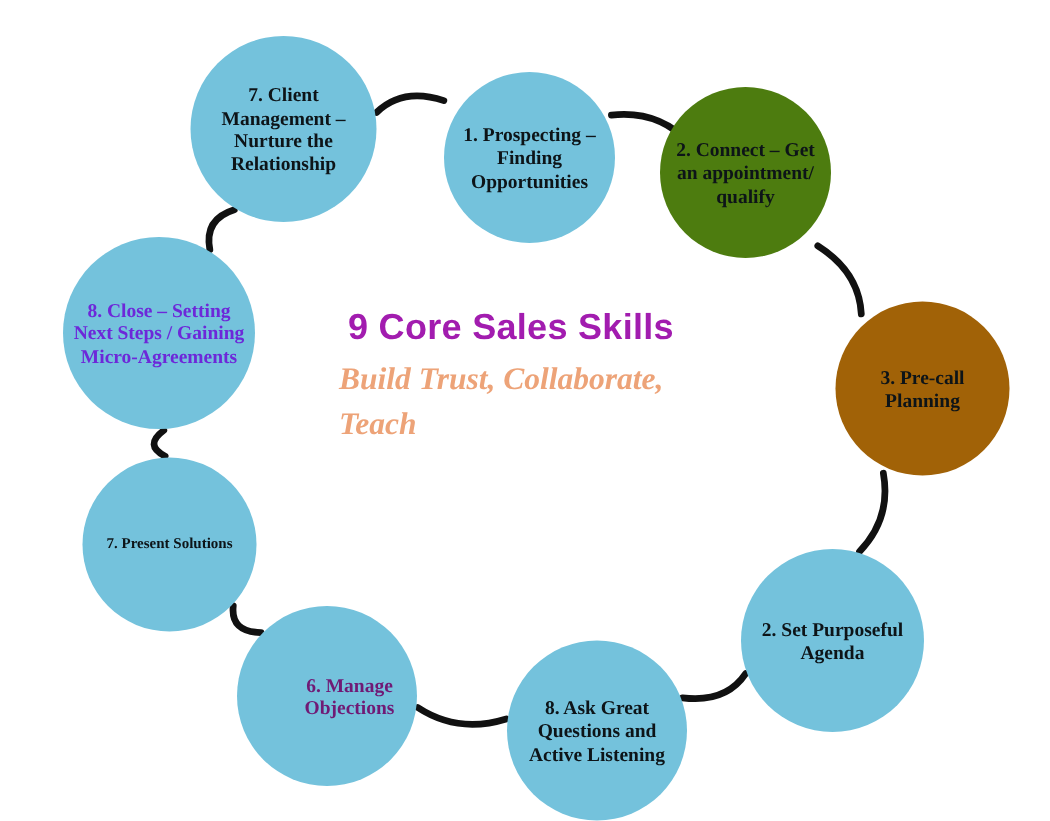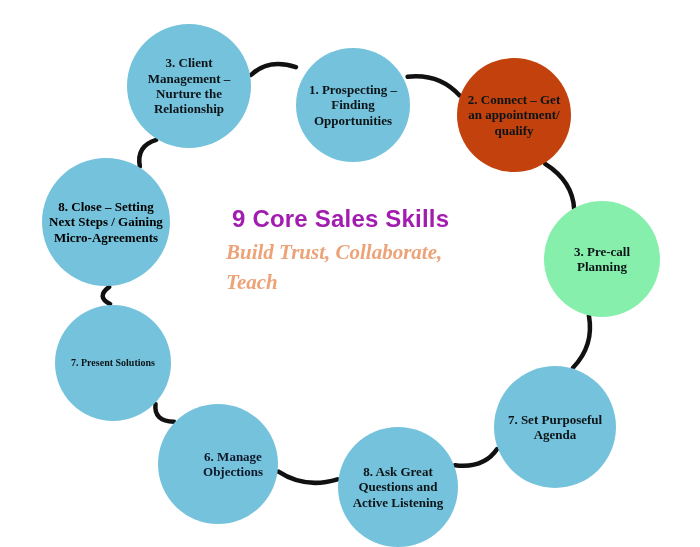--- a/index.html
+++ b/index.html
@@ -86,43 +86,43 @@
       <path d="M 174.0 421.7 Q 153.6 421.3 155.5 403.9" fill="none" stroke="#111111" stroke-width="4.5" stroke-linecap="round"></path>
       <path d="M 110.1 304.1 Q 95.7 296.9 109.2 286.9" fill="none" stroke="#111111" stroke-width="4.5" stroke-linecap="round"></path>
       <path d="M 139.9 166.5 Q 136.0 146.0 156.2 139.8" fill="none" stroke="#111111" stroke-width="4.5" stroke-linecap="round"></path>
       <path d="M 251.0 75.0 Q 268.5 58.0 295.9 67.1" fill="none" stroke="#111111" stroke-width="4.5" stroke-linecap="round"></path>
     </svg>
 
   <div id="nodes-layer">
       <div class="node" style="left: 296px; top: 0px; width: 114px; height: 114px; background: rgb(116, 194, 220); margin-top: 48px;">
         <span class="node-label" style="font-size: 13px; color: rgb(13, 20, 24);">1. Prospecting – Finding Opportunities</span>
       </div>
-      <div class="node" style="left: 457px; top: 58px; width: 114px; height: 114px; background: #c2410c;">
+      <div class="node" style="left: 440px; top: 58px; width: 114px; height: 114px; background: #4d7c0f;">
         <span class="node-label" style="font-size: 13px; color: rgb(13, 20, 24);">2. Connect – Get an appointment/ qualify</span>
       </div>
-      <div class="node" style="left: 544px; top: 201px; width: 116px; height: 116px; background: #86efac;">
+      <div class="node" style="left: 557px; top: 201px; width: 116px; height: 116px; background: #a16207;">
         <span class="node-label" style="font-size: 13px; color: rgb(13, 20, 24);">3. Pre-call Planning</span>
       </div>
       <div class="node" style="left: 494px; top: 366px; width: 122px; height: 122px; background: rgb(116, 194, 220);">
-        <span class="node-label" style="font-size: 13px; color: rgb(13, 20, 24);">7. Set Purposeful Agenda</span>
+        <span class="node-label" style="font-size: 13px; color: rgb(13, 20, 24);">2. Set Purposeful Agenda</span>
       </div>
       <div class="node" style="left: 338px; top: 427px; width: 120px; height: 120px; background: rgb(116, 194, 220);">
         <span class="node-label" style="font-size: 13px; color: rgb(13, 20, 24);">8. Ask Great Questions and Active Listening</span>
       </div>
       <div class="node" style="left: 158px; top: 404px; width: 120px; height: 120px; background: rgb(116, 194, 220);">
-        <span class="node-label" style="font-size: 13px; color: #0f172a; padding-left: 36px;">6. Manage Objections</span>
+        <span class="node-label" style="font-size: 13px; color: #701a75; padding-left: 36px;">6. Manage Objections</span>
       </div>
       <div class="node" style="left: 55px; top: 305px; width: 116px; height: 116px; background: rgb(116, 194, 220);">
         <span class="node-label" style="font-size: 10px; color: rgb(13, 20, 24);">7. Present Solutions</span>
       </div>
       <div class="node" style="left: 42px; top: 158px; width: 128px; height: 128px; background: rgb(116, 194, 220);">
-        <span class="node-label" style="font-size: 13px; color: #000000;">8. Close – Setting Next Steps / Gaining Micro-Agreements</span>
+        <span class="node-label" style="font-size: 13px; color: #6d28d9;">8. Close – Setting Next Steps / Gaining Micro-Agreements</span>
       </div>
       <div class="node" style="left: 127px; top: 24px; width: 124px; height: 124px; background: rgb(116, 194, 220);">
-        <span class="node-label" style="font-size: 13px; color: rgb(13, 20, 24);">3. Client Management – Nurture the Relationship</span>
+        <span class="node-label" style="font-size: 13px; color: rgb(13, 20, 24);">7. Client Management – Nurture the Relationship</span>
       </div>
     </div>
 
   <div id="center-block">
     <div id="center-title">9 Core Sales Skills</div>
     <div id="center-subtitle">Build Trust, Collaborate, Teach</div>
   </div>
 
 </div>
 

